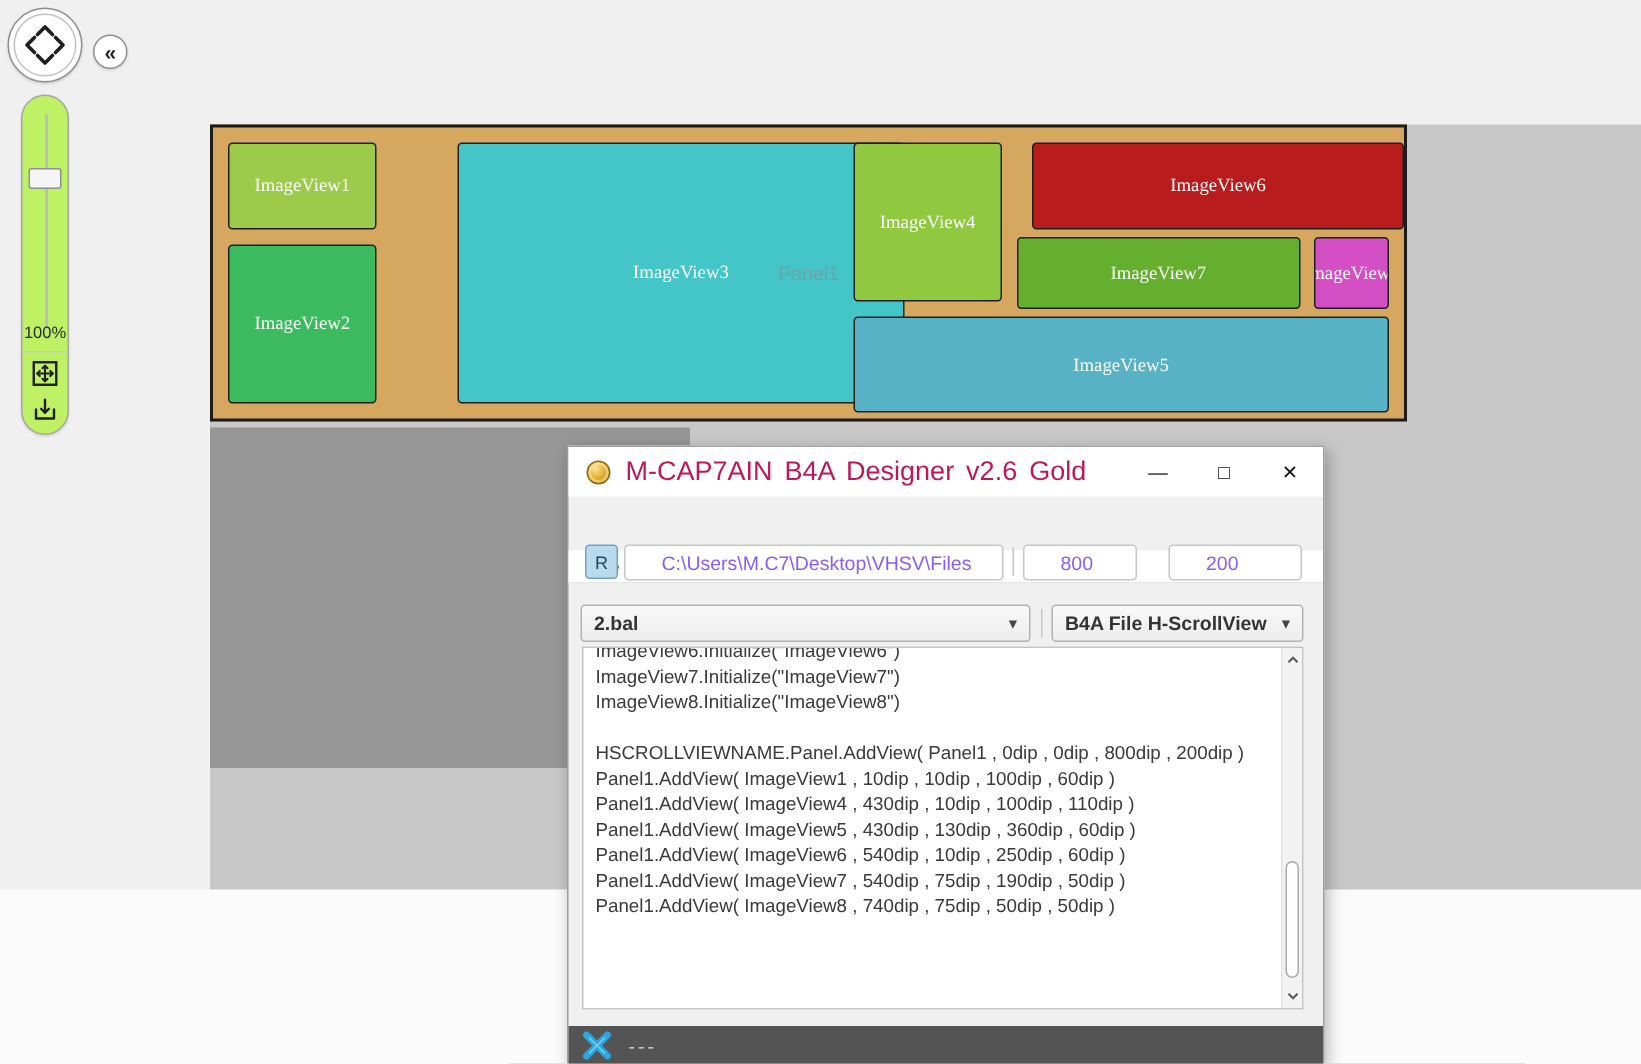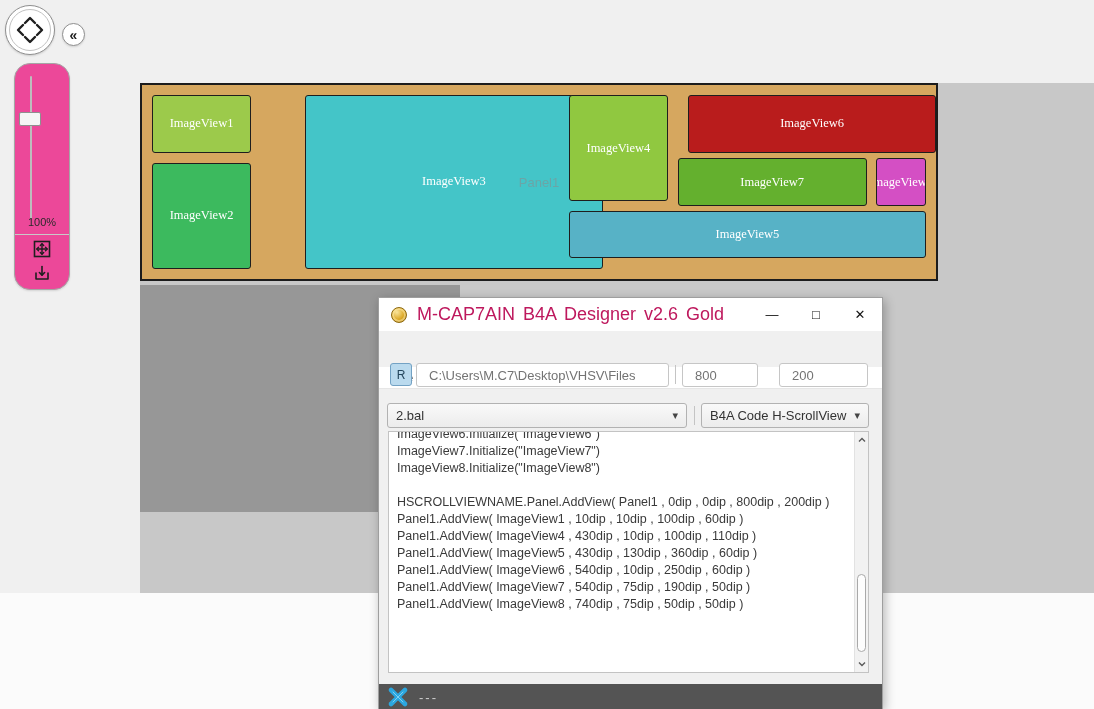--- a/index.html
+++ b/index.html
@@ -28,22 +28,22 @@
     display:flex; align-items:center; justify-content:center;
   }
   .collapse-btn {
     position:absolute; left:62px; top:23px; width:23px; height:23px;
     border-radius:50%; background:#fff; border:1px solid #8f8f8f;
     display:flex; align-items:center; justify-content:center;
     font-size:14px; font-weight:bold; color:#1d1d1d; line-height:1;
     box-shadow:0 1px 2px rgba(0,0,0,.12);
   }
   .zoom-panel {
-    position:absolute; left:14px; top:63px; width:56px; height:227px;
-    background:#ec4899; border:1px solid #a5a5a5; border-radius:16px;
+    position:absolute; left:14px; top:63px; width:32px; height:227px;
+    background:#bef264; border:1px solid #a5a5a5; border-radius:16px;
     box-shadow:0 1px 2px rgba(0,0,0,.12);
   }
   .slider-track {
     position:absolute; left:15px; top:12px; width:2px; height:143px;
     background:#bdbdbd; border-radius:1px;
   }
   .slider-thumb {
     position:absolute; left:4px; top:48px; width:22px; height:14px;
     background:#f5f5f5; border:1px solid #8f8f8f; border-radius:2px;
   }
@@ -101,34 +101,34 @@
   }
   .menu-item { font-size:12.5px; color:#333; }
 
   .rbtn {
     position:absolute; left:11px; top:65px; width:22px; height:23px;
     background:#badaee; border:1px solid #73a2c4; border-radius:3px;
     font-size:12px; color:#23455c; display:flex; align-items:center; justify-content:center;
   }
   .field {
     position:absolute; height:24px; background:#fff; border:1px solid #c6c6c6; border-radius:3px;
-    font-size:13px; color:#737373; display:flex; align-items:center; padding-left:12px;
+    font-size:13px; color:#8b5cf6; display:flex; align-items:center; padding-left:24px;
     white-space:nowrap; overflow:hidden;
   }
   .f-path { left:37px;  top:65px; width:253px; }
   .f-w    { left:303px; top:65px; width:76px; }
   .f-h    { left:400px; top:65px; width:89px; }
   .vsep   { position:absolute; width:1px; height:19px; background:#c4c4c4; }
   .vsep1  { left:296px; top:67px; }
   .vsep2  { left:315px; top:108px; }
 
   .dropdown {
     position:absolute; top:105px; height:25px;
     background:linear-gradient(#f9f9f9,#ececec); border:1px solid #b2b2b2; border-radius:3px;
-    font-size:13px; color:#333; display:flex; align-items:center; padding:0 8px;
+    font-size:13px; color:#333; display:flex; align-items:center; padding:0 8px;font-weight:bold;
   }
   .dd-layout { left:8px;   width:300px; }
   .dd-mode   { left:322px; width:168px; }
   .dd-caret  { margin-left:auto; font-size:11px; color:#444; }
 
   .codebox {
     position:absolute; left:9px; top:133px; width:481px; height:242px;
     background:#fff; border:1px solid #c3c3c3; overflow:hidden;
   }
   .code-lines { margin-top:-6px; padding:0 20px 0 8px; }
@@ -208,21 +208,21 @@
       </div>
       <div class="iview" style="left: 9.925px; top: 77.6px; width: 99.25px; height: 106.7px; background: rgb(60, 186, 94);">
         <span>ImageView2</span>
       </div>
       <div class="iview" style="left: 119.1px; top: 9.7px; width: 297.75px; height: 174.6px; background: rgb(68, 197, 200); margin-left: 44px;">
         <span>ImageView3</span>
       </div>
       <div class="iview" style="left: 426.775px; top: 9.7px; width: 99.25px; height: 106.7px; background: rgb(144, 200, 64);">
         <span>ImageView4</span>
       </div>
-      <div class="iview" style="left: 426.775px; top: 126.1px; width: 357.3px; height: 47px; background: rgb(87, 178, 198);">
+      <div class="iview" style="left: 426.775px; top: 126.1px; width: 357.3px; height: 64px; background: rgb(87, 178, 198);">
         <span>ImageView5</span>
       </div>
       <div class="iview" style="left: 546px; top: 9.7px; width: 248.125px; height: 58.2px; background: #b91c1c;">
         <span>ImageView6</span>
       </div>
       <div class="iview" style="left: 535.95px; top: 72.75px; width: 188.575px; height: 48.5px; background: rgb(100, 176, 46);">
         <span>ImageView7</span>
       </div>
       <div class="iview" style="left: 734.45px; top: 72.75px; width: 49.625px; height: 48.5px; background: rgb(212, 79, 196);">
         <span>ImageView8</span>
@@ -253,21 +253,21 @@
   <div class="vsep vsep1"></div>
   <div class="field f-w">800</div>
   <div class="field f-h">200</div>
 
   <div class="dropdown dd-layout">
     <span>2.bal</span>
     <span class="dd-caret">▾</span>
   </div>
   <div class="vsep vsep2"></div>
   <div class="dropdown dd-mode">
-    <span>B4A Code H-ScrollView</span>
+    <span>B4A File H-ScrollView</span>
     <span class="dd-caret">▾</span>
   </div>
 
   <div class="codebox">
     <div class="code-lines" id="code-lines">
         <div class="code-line">ImageView6.Initialize("ImageView6")</div>
         <div class="code-line">ImageView7.Initialize("ImageView7")</div>
         <div class="code-line">ImageView8.Initialize("ImageView8")</div>
         <div class="code-line">&nbsp;</div>
         <div class="code-line">HSCROLLVIEWNAME.Panel.AddView( Panel1 , 0dip , 0dip , 800dip , 200dip )</div>

